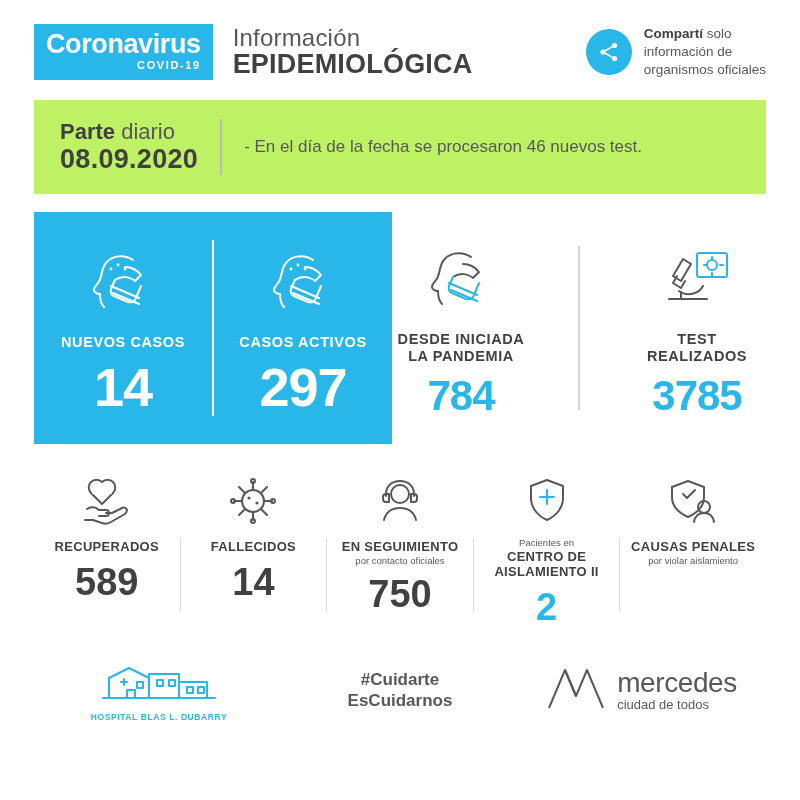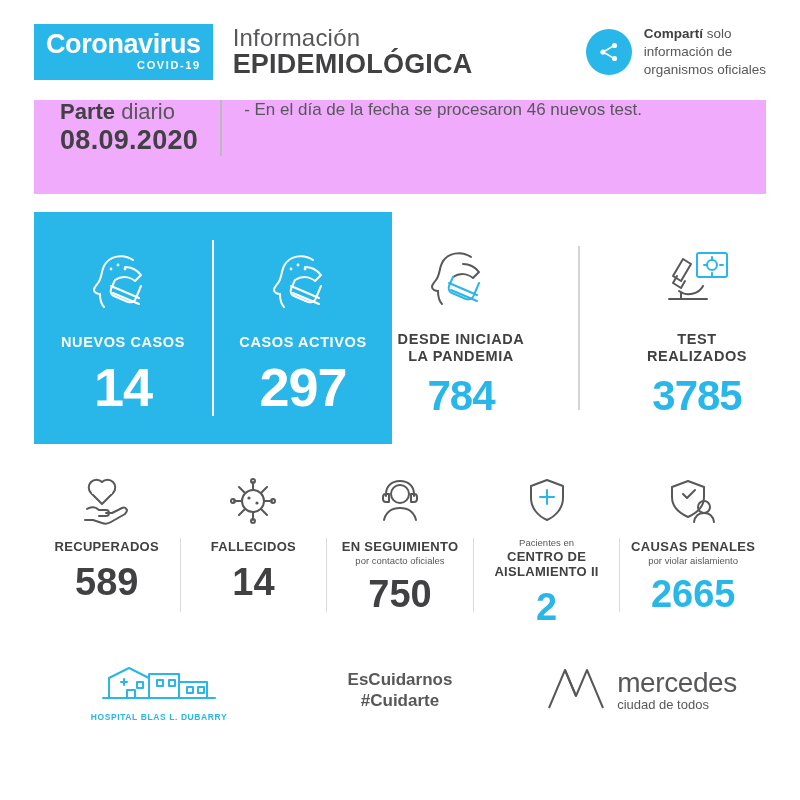--- a/index.html
+++ b/index.html
@@ -87,23 +87,24 @@
     line-height: 1.32;
     color: #58585a;
   }
   .share-text b {
     color: #414042;
   }
 
   
   .parte {
     margin-top: 22px;
-    background: #f0abfc;
+    background: #bef264;
     height: 94px;
     display: flex;
+    align-items: center;
     padding: 0 26px;
     box-sizing: border-box;
   }
   .parte-left {
     line-height: 1.12;
     padding-right: 22px;
   }
   .parte-left .pl1 {
     font-size: 22px;
     color: #58585a;
@@ -507,21 +508,20 @@
           <path d="M22 4l16 6v10c0 9-7 16-16 20-9-4-16-11-16-20V10z"></path>
           <path d="M17 17l4 4 8-8"></path>
           <circle cx="38" cy="30" r="6"></circle>
           <path d="M28 45c1-6 5-9 10-9s9 3 10 9"></path>
         </svg>
       </div>
       <div class="lbl">
         <span>CAUSAS PENALES</span>
         <span class="sm">por violar aislamiento</span>
       </div>
-      <div class="num">2665</div>
     </div>
   </div>
 
   <div class="footer">
     <div class="footer-hospital">
       <div>
         <svg width="120" height="46" viewBox="0 0 120 46" fill="none" stroke="#29b6e8" stroke-width="2" stroke-linecap="round" stroke-linejoin="round">
           <path d="M10 40V20l20-10 20 10v20"></path>
           <path d="M50 40V16h30v24"></path>
           <path d="M80 40V24h28v16"></path>
@@ -532,22 +532,22 @@
           <rect x="70" y="22" width="6" height="6"></rect>
           <rect x="88" y="29" width="6" height="6"></rect>
           <rect x="99" y="29" width="6" height="6"></rect>
           <path d="M28 40v-8h8v8"></path>
         </svg>
       </div>
       <div class="hname">HOSPITAL BLAS L. DUBARRY</div>
     </div>
 
     <div class="footer-hashtag">
+      <div>#Cuidarte</div>
       <div>EsCuidarnos</div>
-      <div>#Cuidarte</div>
     </div>
 
     <div class="footer-mercedes">
       <div>
         <svg width="62" height="48" viewBox="0 0 62 48" fill="none" stroke="#58585a" stroke-width="2" stroke-linejoin="round">
           <path d="M4 44L20 6l11 26L42 6l16 38"></path>
           <path d="M20 6l11 26"></path>
         </svg>
       </div>
       <div class="mtext">

